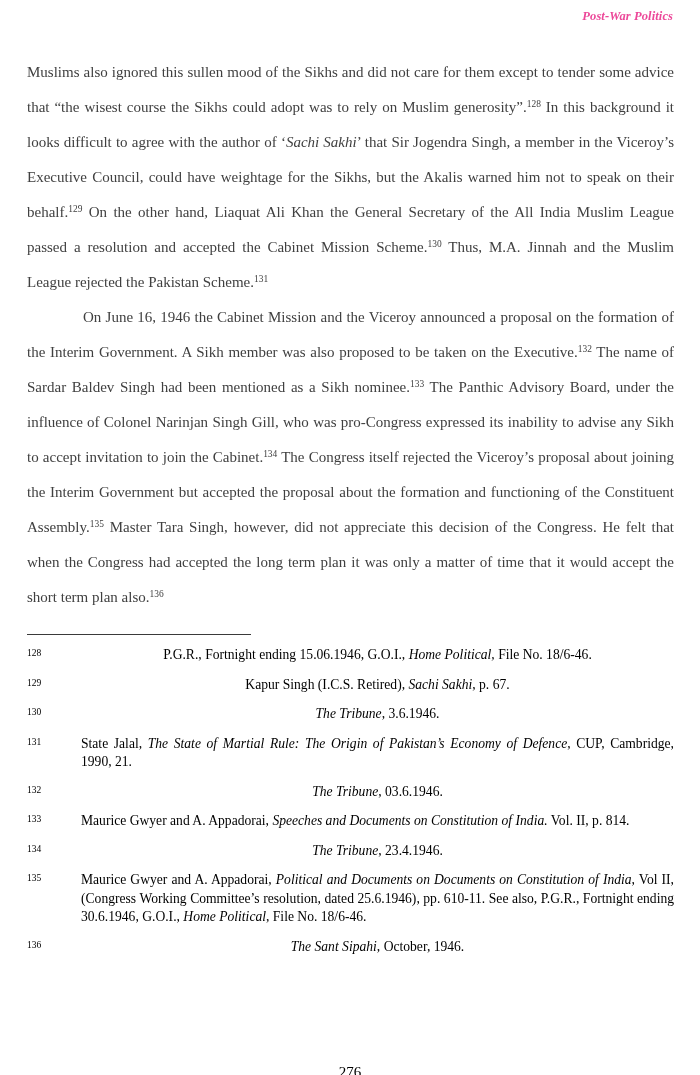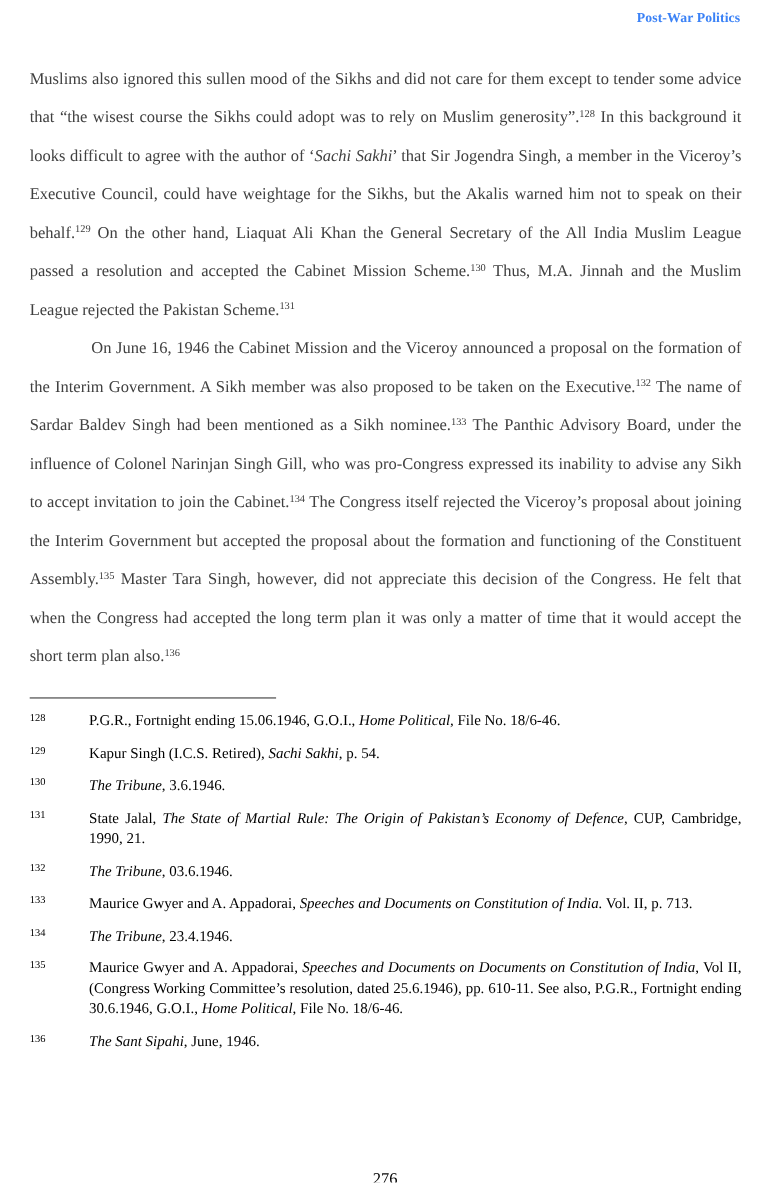--- a/index.html
+++ b/index.html
@@ -23,25 +23,26 @@
     box-sizing: border-box;
   }
 
   
   .running-header {
     position: absolute;
     top: 8px;
     left: 27px;
     right: 27px;
     text-align: right;
+    font-style: italic;
     font-weight: bold;
     font-size: 12.5px;
     letter-spacing: 0.1px;
     line-height: 16px;
-    color: #3b82f6;
+    color: #ec4899;
   }
 
   
   .body-block {
     position: absolute;
     top: 55px;
     left: 27px;
     width: 647px;
   }
   .body-para {
@@ -93,21 +94,21 @@
     width: 28px;
   }
   .footnote-text {
     display: block;
     font-size: 13.6px;
     line-height: 18.5px;
     text-align: justify;
     text-justify: inter-word;
   }
   .footnote-text.flush {
-    text-align: left;
+    text-align: center;
   }
 
   
   .page-number {
     position: absolute;
     bottom: -6px;
     left: 0;
     width: 700px;
     text-align: center;
     font-size: 15px;
@@ -130,48 +131,48 @@
 
   <div class="footnote-area">
     <hr class="footnote-rule">
     <div id="footnote-list">
         <div class="footnote">
           <span class="footnote-num">128</span>
           <span class="footnote-text flush"><span>P.G.R., Fortnight ending 15.06.1946, G.O.I., </span><i>Home Political,</i><span> File No. 18/6-46.</span></span>
         </div>
         <div class="footnote">
           <span class="footnote-num">129</span>
-          <span class="footnote-text flush"><span>Kapur Singh (I.C.S. Retired), </span><i>Sachi Sakhi</i><span>, p. 54.</span></span>
+          <span class="footnote-text flush"><span>Kapur Singh (I.C.S. Retired), </span><i>Sachi Sakhi</i><span>, p. 67.</span></span>
         </div>
         <div class="footnote">
           <span class="footnote-num">130</span>
           <span class="footnote-text flush"><i>The Tribune</i><span>, 3.6.1946.</span></span>
         </div>
         <div class="footnote">
           <span class="footnote-num">131</span>
           <span class="footnote-text"><span>State  Jalal, </span><i>The State of  Martial Rule: The Origin of Pakistan’s Economy of Defence</i><span>, CUP, Cambridge, 1990, 21.</span></span>
         </div>
         <div class="footnote">
           <span class="footnote-num">132</span>
           <span class="footnote-text flush"><i>The Tribune</i><span>, 03.6.1946.</span></span>
         </div>
         <div class="footnote">
           <span class="footnote-num">133</span>
-          <span class="footnote-text"><span>Maurice Gwyer  and A. Appadorai, </span><i>Speeches and Documents on Constitution of India.</i><span> Vol. II,  p. 713.</span></span>
+          <span class="footnote-text"><span>Maurice Gwyer  and A. Appadorai, </span><i>Speeches and Documents on Constitution of India.</i><span> Vol. II,  p. 814.</span></span>
         </div>
         <div class="footnote">
           <span class="footnote-num">134</span>
           <span class="footnote-text flush"><i>The Tribune</i><span>, 23.4.1946.</span></span>
         </div>
         <div class="footnote">
           <span class="footnote-num">135</span>
-          <span class="footnote-text"><span>Maurice Gwyer and A. Appadorai, </span><i>Speeches and Documents on Documents on Constitution of India</i><span>, Vol II, (Congress Working Committee’s resolution, dated 25.6.1946), pp. 610-11. See also, P.G.R., Fortnight ending 30.6.1946, G.O.I., </span><i>Home Political</i><span>, File No. 18/6-46.</span></span>
+          <span class="footnote-text"><span>Maurice Gwyer and A. Appadorai, </span><i>Political and Documents on Documents on Constitution of India</i><span>, Vol II, (Congress Working Committee’s resolution, dated 25.6.1946), pp. 610-11. See also, P.G.R., Fortnight ending 30.6.1946, G.O.I., </span><i>Home Political</i><span>, File No. 18/6-46.</span></span>
         </div>
         <div class="footnote">
           <span class="footnote-num">136</span>
-          <span class="footnote-text flush"><i>The Sant Sipahi</i><span>, June, 1946.</span></span>
+          <span class="footnote-text flush"><i>The Sant Sipahi</i><span>, October, 1946.</span></span>
         </div>
       </div>
   </div>
 
   <div class="page-number">276</div>
 
 </div>
 
 </body></html>

